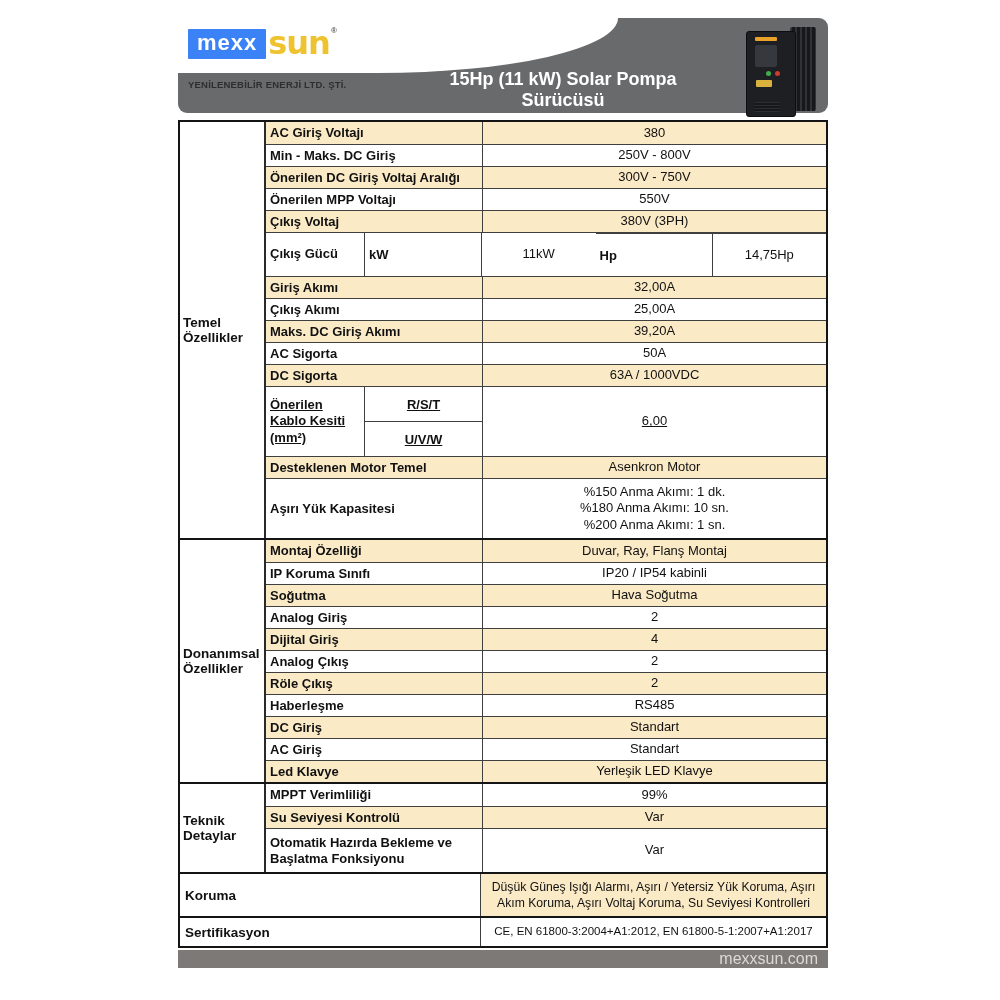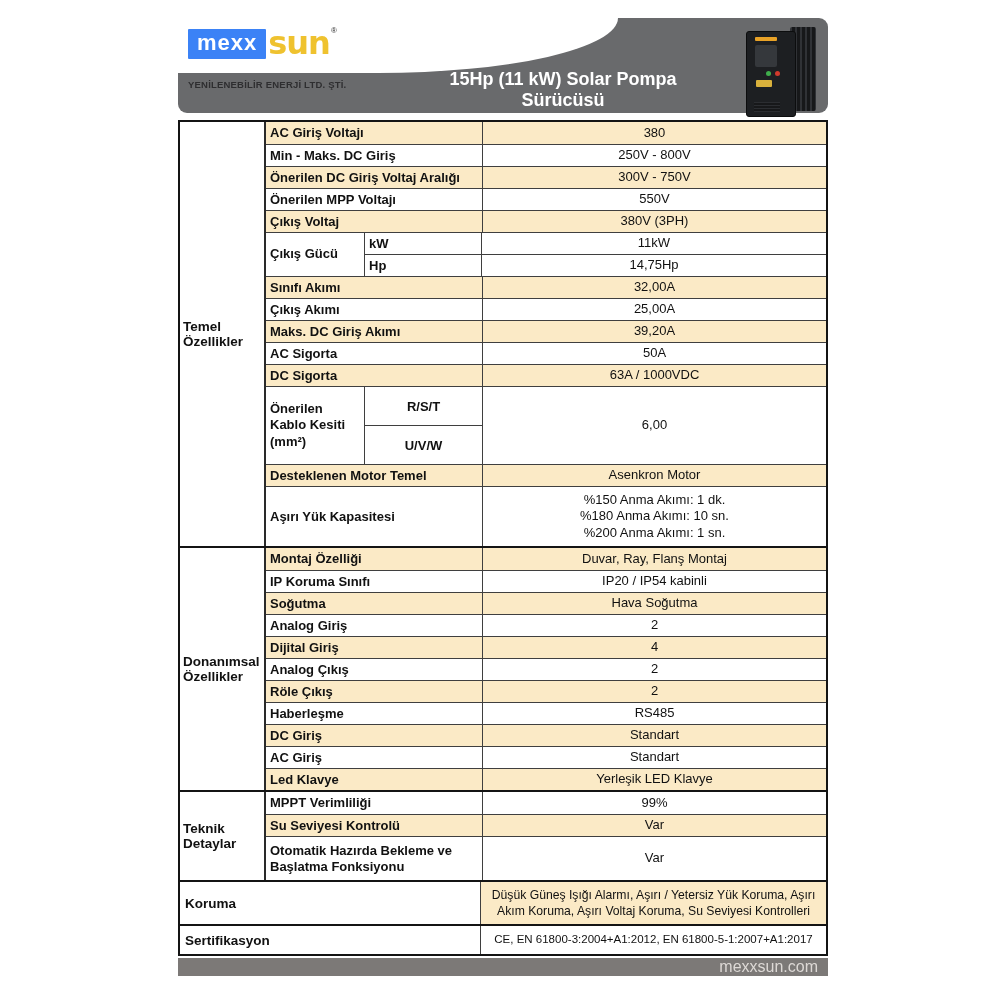--- a/index.html
+++ b/index.html
@@ -43,32 +43,32 @@
 
   
   .spec-table{border:2px solid #141414;background:#fff;margin-top:7px;}
   .sect{display:flex;border-top:2px solid #141414;}
   .sect.first{border-top:none;}
   .sect-head{flex:0 0 84px;display:flex;align-items:center;justify-content:center;
              font-weight:bold;font-size:13.5px;padding:0 3px;box-sizing:border-box;}
   .sect-rows{flex:1;border-left:2px solid #2a2a2a;min-width:0;}
   .trow{display:flex;border-top:1.5px solid #3f3f3f;box-sizing:border-box;}
   .trow.first{border-top:none;}
-  .h22{height:22px;} .h44{height:44px;} .h60{height:60px;} .h62{height:78px;}
+  .h22{height:22px;} .h44{height:44px;} .h60{height:60px;} .h62{height:70px;text-decoration:underline;}
   .cell-label{flex:0 0 216px;font-weight:bold;font-size:13px;display:flex;align-items:center;
               padding:1px 4px;box-sizing:border-box;line-height:1.2;}
   .cell-value{flex:1;border-left:1.5px solid #3f3f3f;display:flex;align-items:center;
               justify-content:center;text-align:center;font-size:13px;box-sizing:border-box;
               line-height:1.25;flex-direction:column;padding:1px 3px;}
   .y{background:#fbeac6;}
 
   
   .grp-label{flex:0 0 98px;font-weight:bold;font-size:13px;display:flex;align-items:center;
              padding:1px 4px;box-sizing:border-box;line-height:1.25;}
-  .grp-sub{flex:1;display:flex;flex-direction:column;border-left:1.5px solid #3f3f3f;min-width:0;}
+  .grp-sub{flex:1;display:flex;flex-direction:row;border-left:1.5px solid #3f3f3f;min-width:0;}
   .subrow{display:flex;flex:1;min-height:0;}
   .subrow.bt{border-top:1.5px solid #3f3f3f;}
   .sub-key{flex:0 0 116px;font-weight:bold;font-size:13px;display:flex;align-items:center;
            padding:0 4px;box-sizing:border-box;}
   
   .kv-col{flex:0 0 117px;display:flex;flex-direction:column;border-left:1.5px solid #3f3f3f;}
   .kv-cell{flex:1;display:flex;align-items:center;justify-content:center;font-weight:bold;font-size:13px;}
   .kv-cell.bt{border-top:1.5px solid #3f3f3f;}
 
   
@@ -149,21 +149,21 @@
               <div class="sub-key">kW</div>
               <div class="cell-value">11kW</div>
             </div>
             <div class="subrow bt">
               <div class="sub-key">Hp</div>
               <div class="cell-value">14,75Hp</div>
             </div>
           </div>
         </div>
         <div class="trow h22 y">
-          <div class="cell-label">Sınıfı Akımı</div>
+          <div class="cell-label">Giriş Akımı</div>
           <div class="cell-value">32,00A</div>
         </div>
         <div class="trow h22">
           <div class="cell-label">Çıkış Akımı</div>
           <div class="cell-value">25,00A</div>
         </div>
         <div class="trow h22 y">
           <div class="cell-label">Maks. DC Giriş Akımı</div>
           <div class="cell-value">39,20A</div>
         </div>

